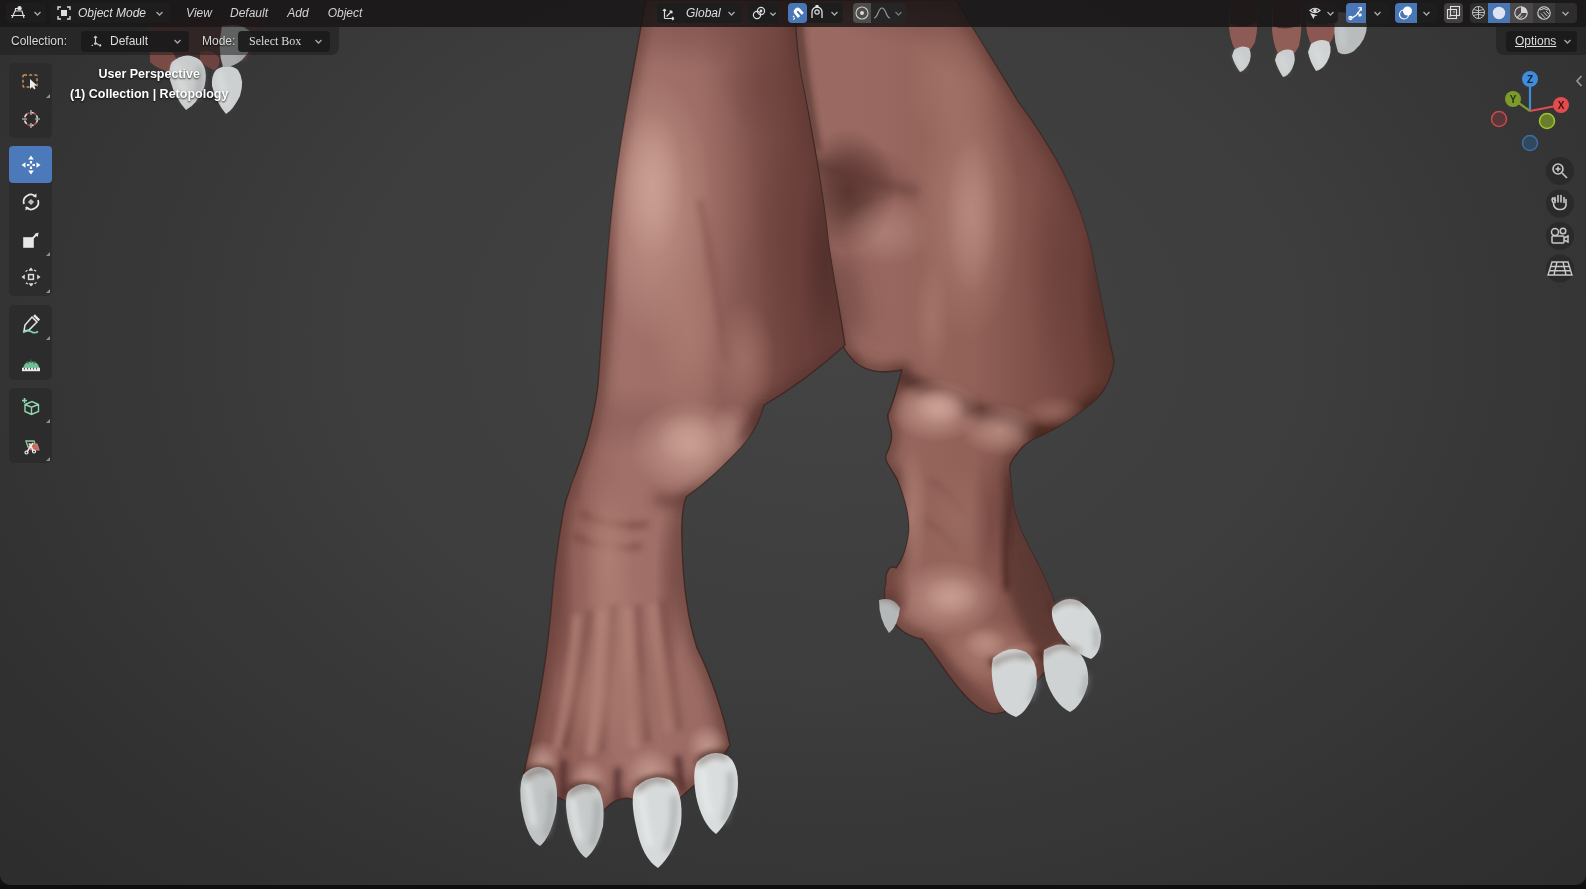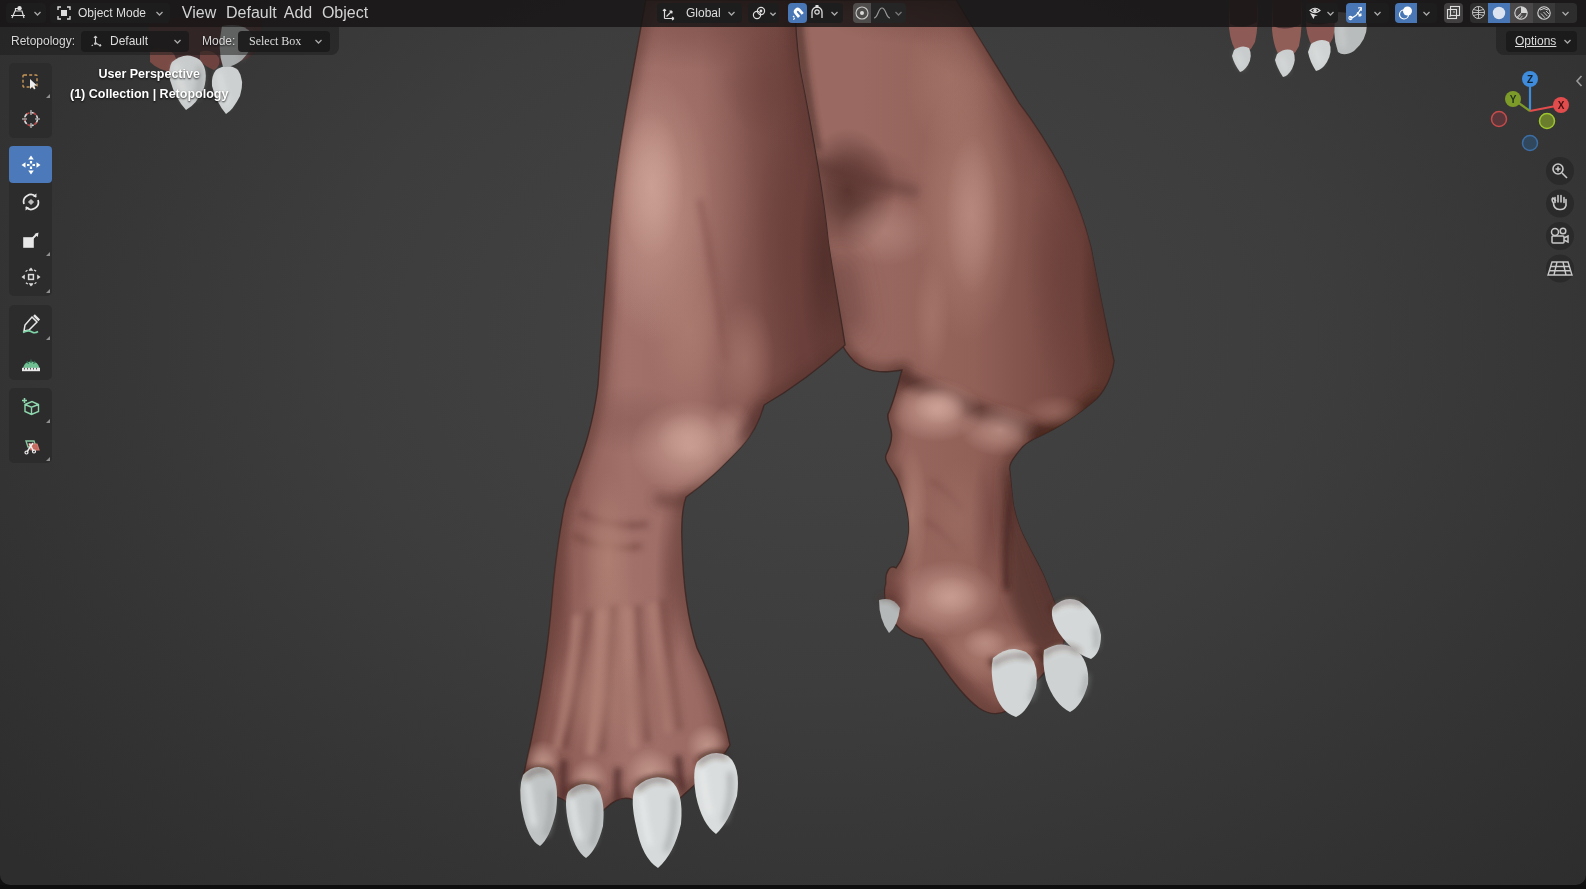--- a/index.html
+++ b/index.html
@@ -1,24 +1,24 @@
 <!DOCTYPE html>
 <html><head>
 <meta charset="utf-8">
 <style>
   html,body{margin:0;padding:0;width:1586px;height:889px;overflow:hidden;background:#101010;
     font-family:"Liberation Sans",sans-serif;}
   #vp{position:absolute;left:0;top:0;width:1586px;height:885px;
     border-radius:0 0 10px 10px;overflow:hidden;
     background:radial-gradient(ellipse 1080px 780px at 52% 38%, #444444 0%, #3d3d3d 45%, #343434 75%, #2d2d2d 100%);}
   #scene{position:absolute;left:0;top:0;}
-  #hdr1{position:absolute;left:0;top:0;width:1586px;height:27px;background:rgba(22,19,19,0.82);}
+  #hdr1{position:absolute;left:0;top:0;width:1586px;height:27px;background:rgba(22,19,19,0.82);font-style:italic;}
   .btn{position:absolute;top:3px;height:20px;background:#1e1d1d;border-radius:4px;
     color:#dedede;font-size:12px;line-height:20px;white-space:nowrap;}
-  .menu{position:absolute;top:3px;height:20px;color:#d3d3d3;font-size:16px;line-height:20px;text-align:center;width:100%;}
+  .menu{position:absolute;top:3px;height:20px;color:#d3d3d3;font-size:12px;line-height:20px;text-align:center;width:100%;}
   #hdr2L{position:absolute;left:0;top:27px;width:339px;height:28px;background:rgba(30,28,28,0.52);border-radius:0 0 8px 0;}
   #hdr2R{position:absolute;left:1496px;top:27px;width:90px;height:28px;background:rgba(30,28,28,0.52);border-radius:0 0 0 8px;}
   .btn2{position:absolute;height:21px;background:rgba(27,26,26,0.92);border-radius:4px;
     color:#dcdcdc;font-size:12px;line-height:21px;white-space:nowrap;}
   .lbl2{position:absolute;height:21px;color:#d8d8d8;font-size:12px;line-height:21px;
     text-shadow:0 1px 2px rgba(0,0,0,0.8);}
   #vptxt{position:absolute;left:70px;top:64px;color:#ffffff;font-size:12.5px;font-weight:600;
     text-shadow:0 1px 2px rgba(0,0,0,0.85);line-height:20px;text-align:center;}
   .tb{position:absolute;left:9px;width:43px;background:#2c2c2c;}
   .tbtn{position:relative;width:43px;height:37.5px;}
@@ -379,21 +379,21 @@
   <path d="M8,9 L16,9 L18,15 L10,15 Z" fill="#c96a5f" stroke="#e08074" stroke-width="1.2" opacity="0.95"></path>
   <path d="M6,17 Q9,12 12,8 M12.5,16 Q10,11.5 8.5,8.5" stroke="#eee" stroke-width="1.5" fill="none"></path>
   <circle cx="5.5" cy="17.5" r="1.5" stroke="#eee" stroke-width="1.2" fill="none"></circle>
   <circle cx="13" cy="16.5" r="1.5" stroke="#eee" stroke-width="1.2" fill="none"></circle>
 </svg>
         <div class="gripe"></div>
       </div>
   </div>
 
   <div id="hdr2L">
-    <div class="lbl2" style="left:11px;top:4px;">Retopology:</div>
+    <div class="lbl2" style="left:11px;top:4px;">Collection:</div>
     <div class="btn2" style="left:81px;top:4px;width:108px;" id="b-default">
       <svg width="15" height="15" viewBox="0 0 15 15" style="position:absolute;left:7px;top:3px;">
         <path d="M7.5,9 L7.5,2 M7.5,2 L6,4 M7.5,2 L9,4 M7.5,9 L13,12 M13,12 L11,11.8 M13,12 L12.2,10.2" stroke="#ccc" stroke-width="1.1" fill="none"></path>
         <circle cx="7.5" cy="9.5" r="1.3" fill="#ccc"></circle>
         <path d="M7.5,9.5 L2.5,12.5" stroke="#ccc" stroke-width="1.1" stroke-dasharray="1.5,1.5" fill="none"></path>
       </svg>
       <span style="position:absolute;left:29px;">Default</span>
       <svg width="9" height="9" viewBox="0 0 9 9" style="position:absolute;right:7px;top:6px;">
           <path d="M1.5,3 L4.5,6 L7.5,3" stroke="#aaa" stroke-width="1.3" fill="none"></path>
         </svg>

